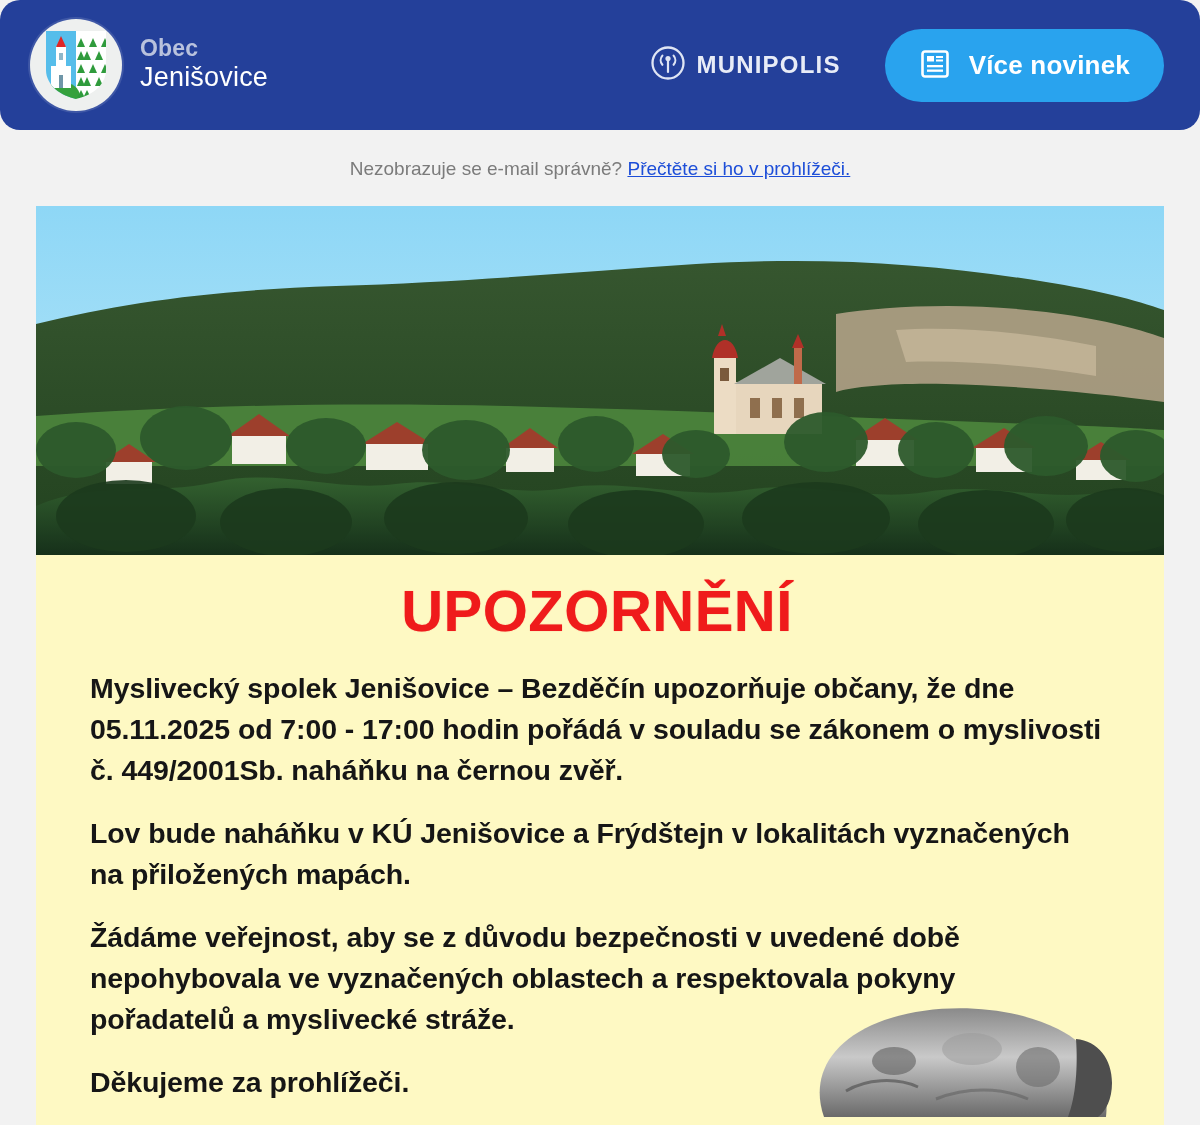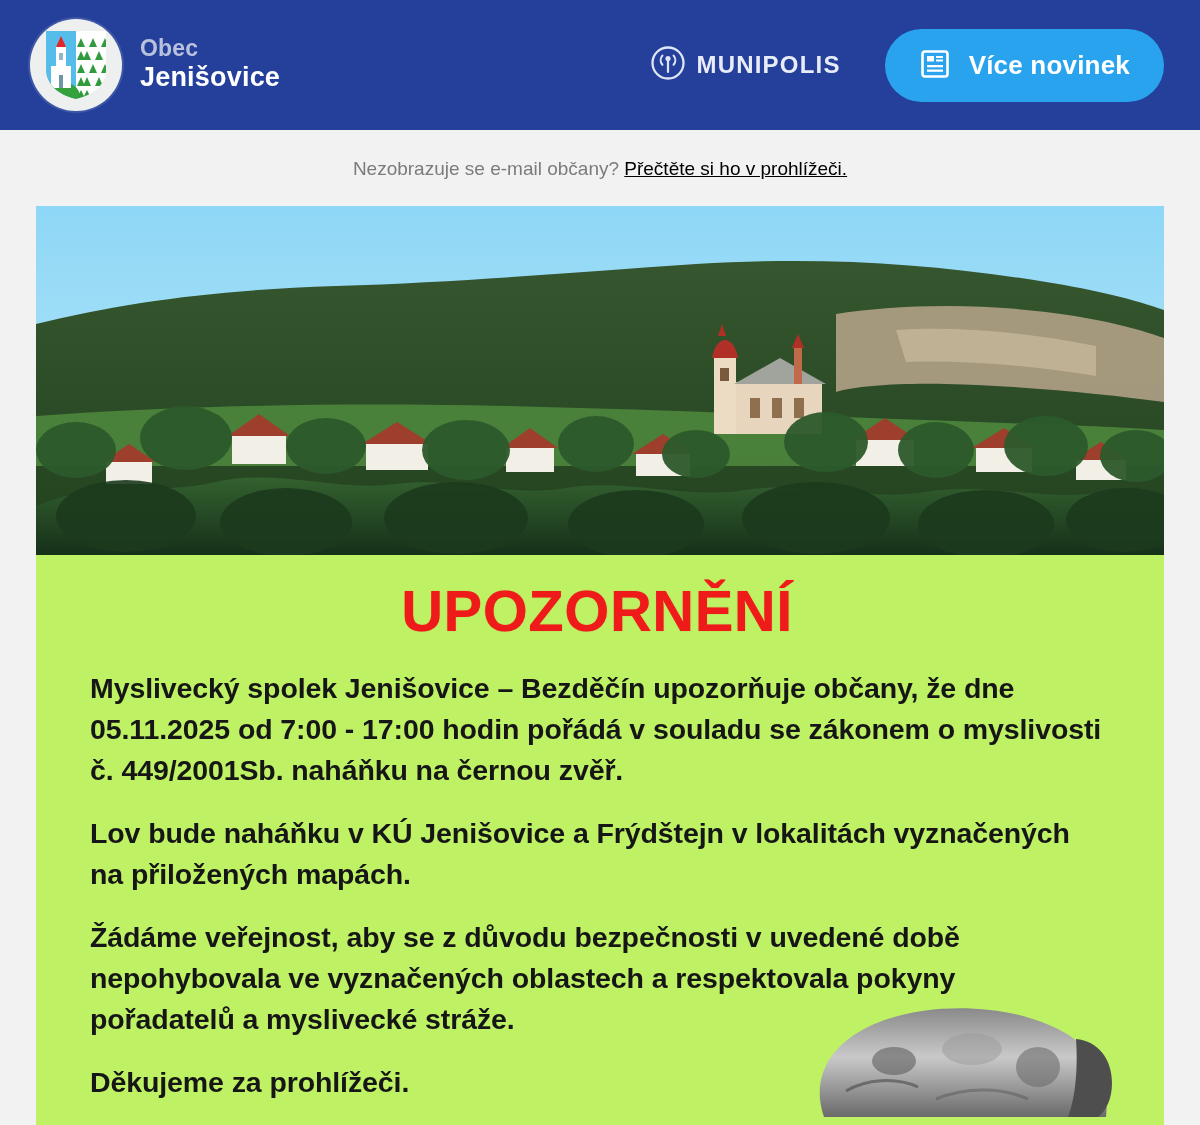--- a/index.html
+++ b/index.html
@@ -17,20 +17,21 @@
   }
 
   
   .header {
     height: 130px;
     background: #24409a;
     display: flex;
     align-items: center;
     padding: 0 36px 0 30px;
     box-sizing: border-box;
+    border-radius: 20px;
   }
   .brand {
     display: flex;
     align-items: center;
     gap: 18px;
   }
   .crest {
     width: 92px;
     height: 92px;
     border-radius: 50%;
@@ -47,21 +48,21 @@
     padding-bottom: 2px;
   }
   .brand-small {
     font-size: 23px;
     font-weight: bold;
     color: #b9c2dd;
     letter-spacing: .2px;
   }
   .brand-big {
     font-size: 27px;
-    font-weight: bold;
+    font-weight: normal;
     color: #ffffff;
     letter-spacing: .2px;
     margin-top: 3px;
   }
   .header-right {
     margin-left: auto;
     display: flex;
     align-items: center;
     gap: 44px;
   }
@@ -98,29 +99,29 @@
   }
 
   
   .preheader {
     text-align: center;
     padding: 28px 0 26px;
     font-size: 19px;
     color: #7b7b7b;
   }
   .preheader a {
-    color: #000000;
+    color: #1d4ed8;
     text-decoration: underline;
   }
 
   
   .card {
     width: 1128px;
     margin: 0 auto;
-    background: #bef264;
+    background: #fef9c3;
     overflow: hidden;
   }
 
   
   .photo {
     position: relative;
     height: 349px;
     overflow: hidden;
     background: #8fd8f3;
   }
@@ -238,21 +239,21 @@
           <rect x="8" y="21.5" width="16" height="2.3" fill="#ffffff"></rect>
         </svg>
       </span>
       <span class="btn-more-label">Více novinek</span>
     </button>
 
   </div>
 </div>
 
 <div class="preheader">
-  <span>Nezobrazuje se e-mail občany?</span>
+  <span>Nezobrazuje se e-mail správně?</span>
   <a href="#">Přečtěte si ho v prohlížeči.</a>
 </div>
 
 <div class="card">
 
   <div class="photo">
     <svg viewBox="0 0 1128 349" preserveAspectRatio="none" aria-hidden="true">
       <defs>
         <linearGradient id="sky" x1="0" y1="0" x2="0" y2="1">
           <stop offset="0%" stop-color="#8ed7f6"></stop>

